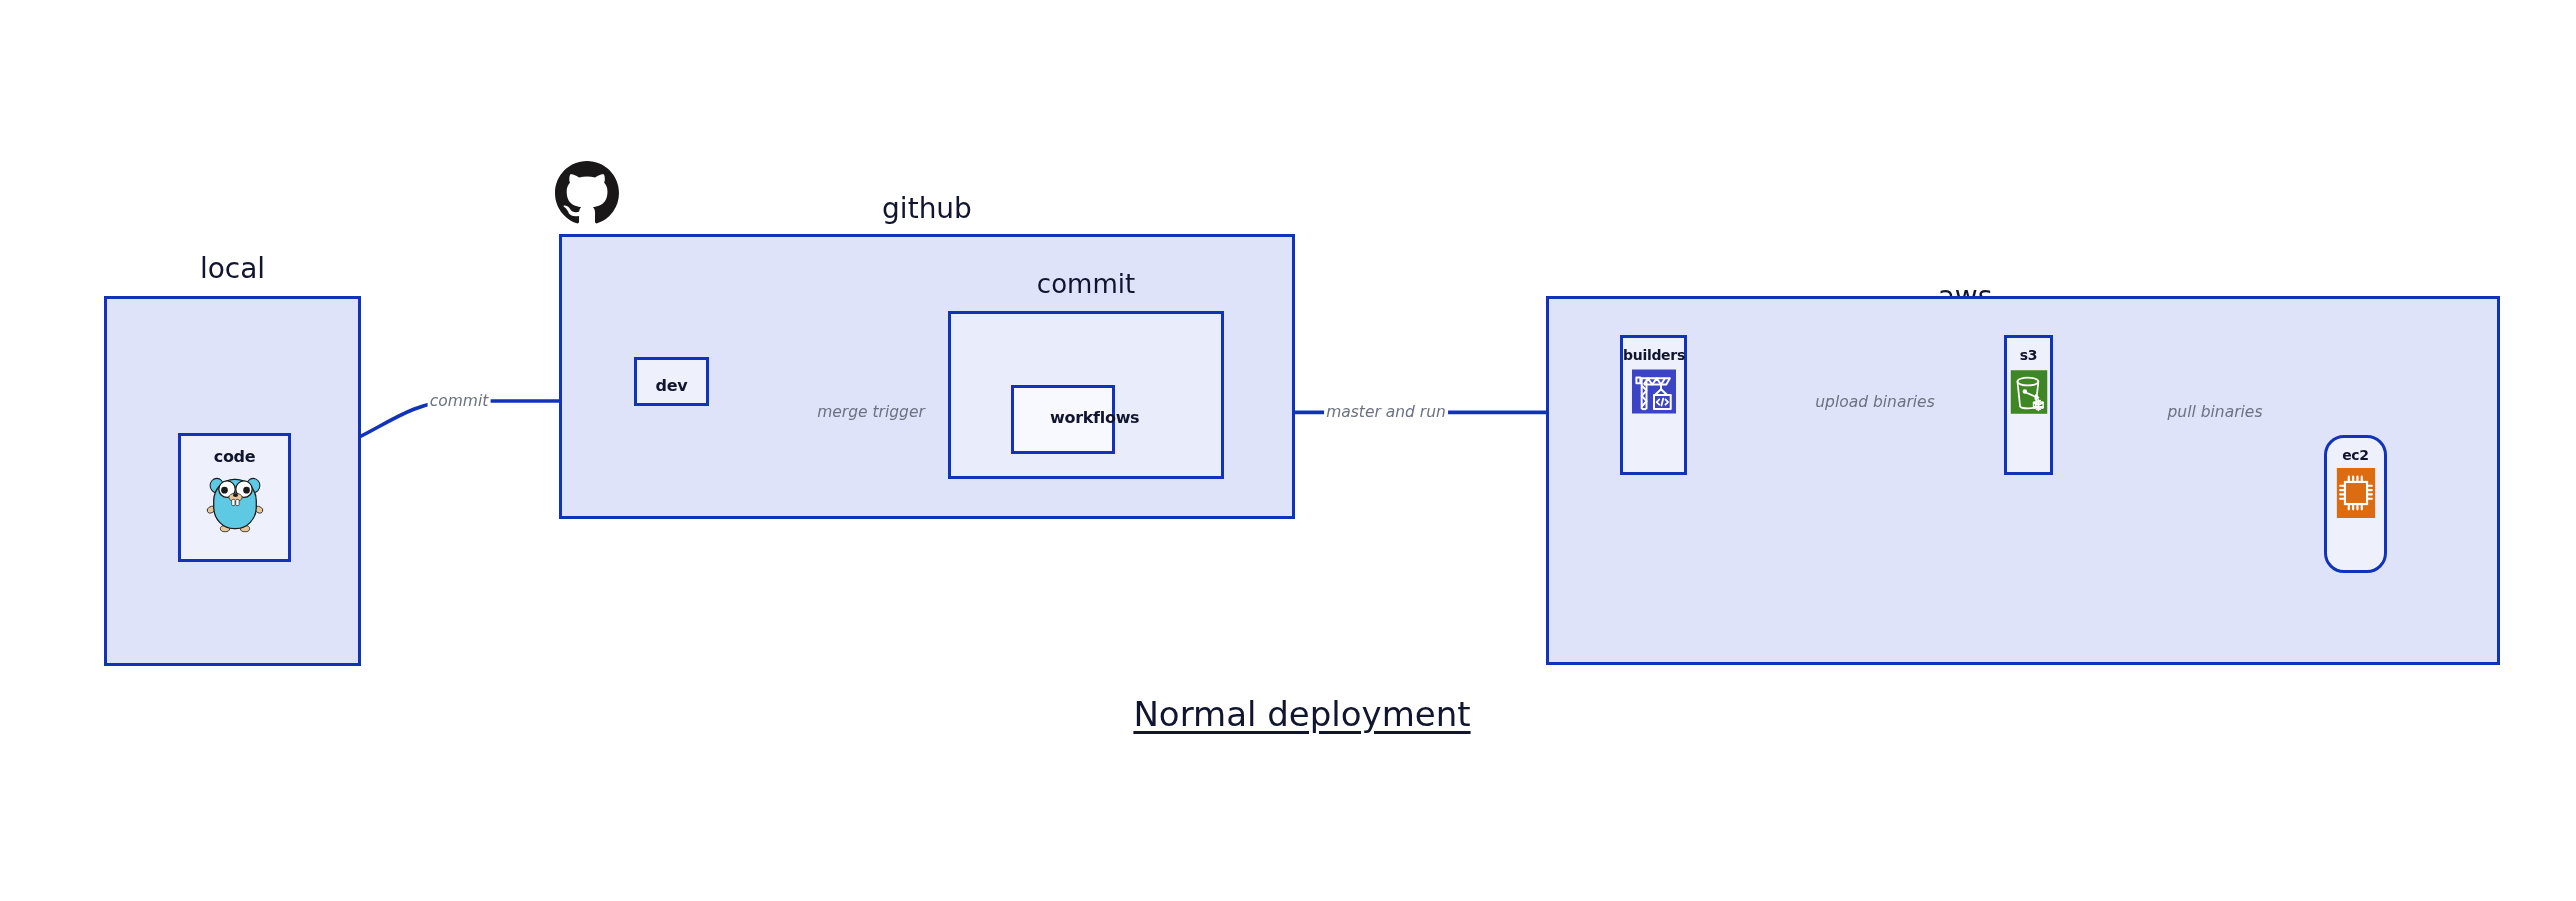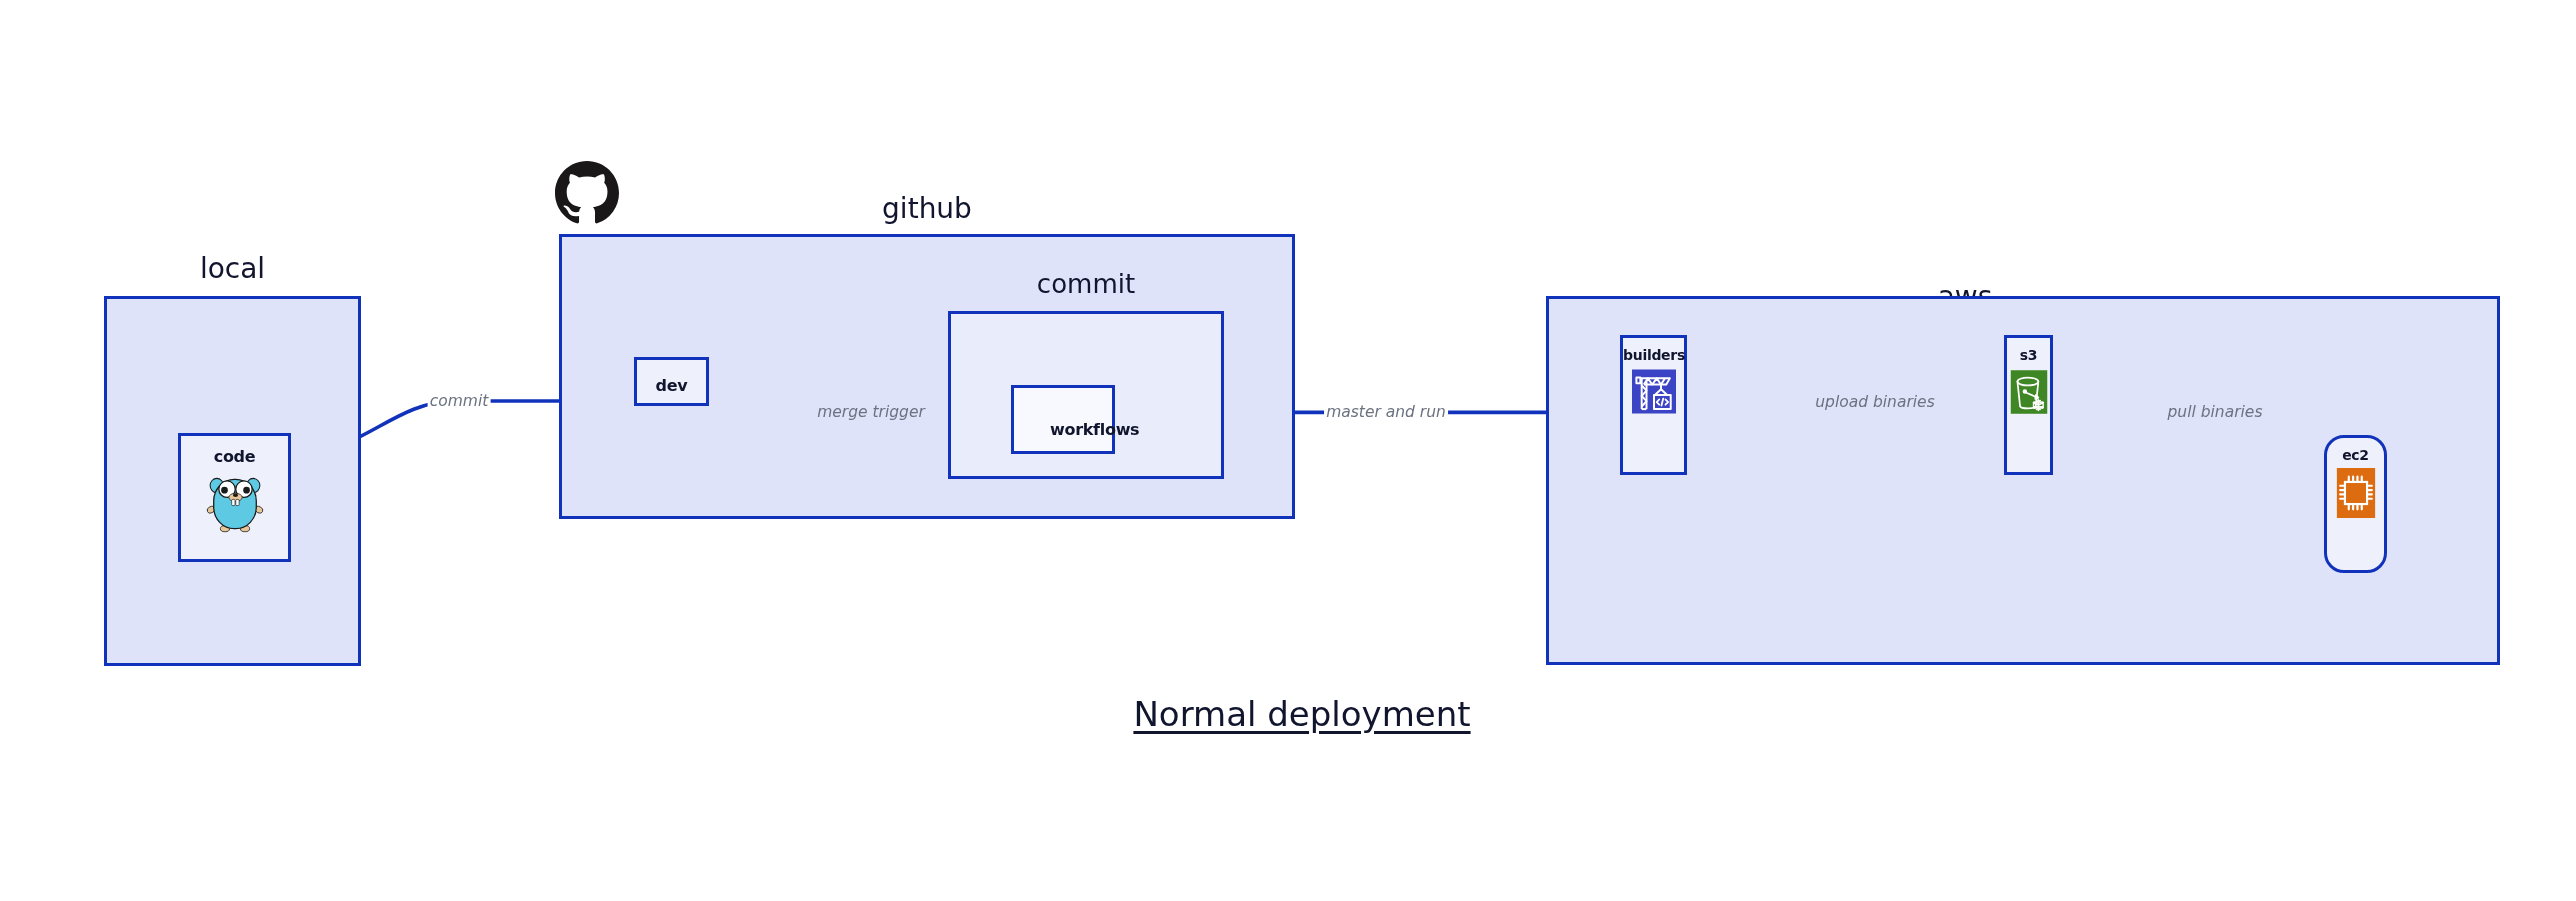--- a/index.html
+++ b/index.html
@@ -177,21 +177,21 @@
 
   <div class="group-label" style="left:948px; top:269px; width:276px; font-size:26px;">commit</div>
 
   <div class="subgroup-box" style="left:948px; top:311px; width:276px; height:168px;"></div>
 
   <div class="node-box" style="left:634px; top:357px; width:75px; height:49px;">
     <div class="node-label" style="top:15.5px;">dev</div>
   </div>
 
   <div class="node-box white" style="left:1011px; top:385px; width:104px; height:69px;">
-    <div class="node-label" style="top:32px;padding-left:36px;">workflows</div>
+    <div class="node-label" style="top:20px;padding-left:36px;">workflows</div>
   </div>
 
   <div class="group-label" style="left:1488px; top:252px; width:954px;margin-top:28px;">aws</div>
 
   <div class="group-box" style="left:1546px; top:296px; width:954px; height:369px;"></div>
 
   <div class="node-box" style="left:1620px; top:335px; width:67px; height:140px;padding-left:25px;">
     <div class="node-label" style="top:9.3px; font-size:14px;">builders</div>
     <div class="node-icon" style="top:31px;">
       <svg width="44" height="45" viewBox="0 0 100 100" aria-hidden="true">

